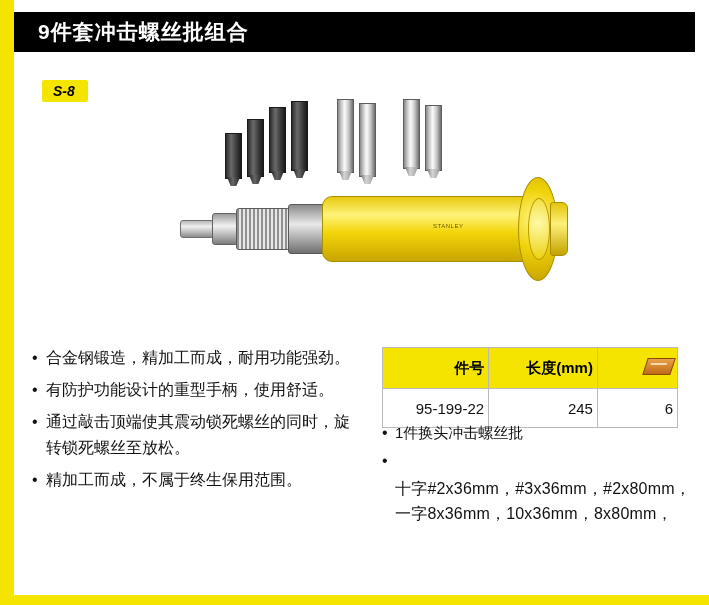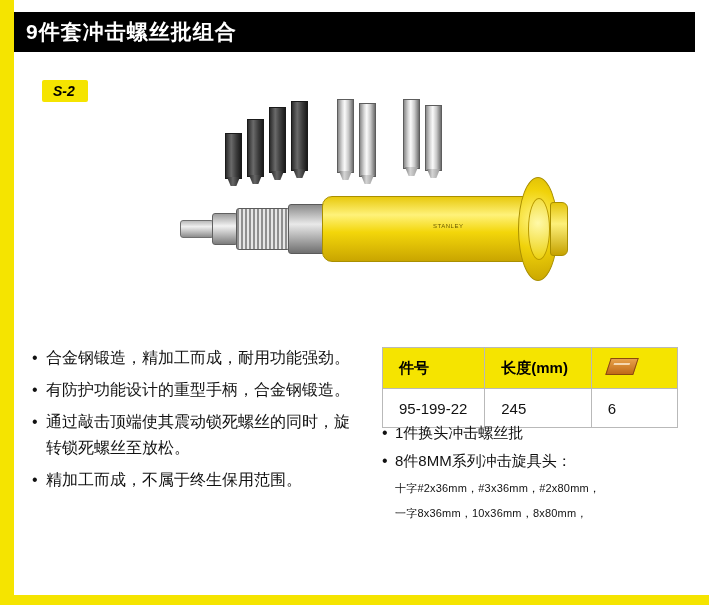--- a/index.html
+++ b/index.html
@@ -41,21 +41,21 @@
   .title-bar {
     position: absolute;
     left: 14px;
     top: 12px;
     width: 681px;
     height: 40px;
     background: #000000;
     display: flex;
     align-items: center;
     box-sizing: border-box;
-    padding-left: 12px;
+    padding-left: 24px;
   }
   .title-bar .title-text {
     color: #ffffff;
     font-size: 21px;
     font-weight: bold;
     letter-spacing: 1px;
     line-height: 40px;
   }
   .badge {
     position: absolute;
@@ -249,23 +249,23 @@
   .spec-table {
     position: absolute;
     left: 382px;
     top: 347px;
     width: 296px;
     border-collapse: collapse;
   }
   .spec-table th,
   .spec-table td {
     border: 1px solid #b9b9b9;
-    text-align: left;
+    text-align: right;
     font-size: 15px;
-    padding: 6px 16px;
+    padding: 6px 4px;
   }
   .spec-table thead th {
     background: #f5e400;
     font-weight: bold;
     color: #000;
     height: 28px;
   }
   .spec-table tbody td {
     background: #ffffff;
     height: 26px;
@@ -304,37 +304,37 @@
   .content-item {
     display: flex;
     align-items: flex-start;
     line-height: 25px;
     margin-bottom: 2px;
   }
   .content-item .bullet { width: 13px; }
   .sub-line {
     padding-left: 13px;
     line-height: 25px;
-    font-size: 11px;
+    font-size: 16px;
     letter-spacing: 0.2px;
   }
 </style>
 </head>
 <body>
 
 <div class="page">
 
   <div class="frame-left"></div>
   <div class="frame-bottom"></div>
 
   <div class="title-bar">
     <span class="title-text">9件套冲击螺丝批组合</span>
   </div>
 
-  <div class="badge">S-2</div>
+  <div class="badge">S-8</div>
 
   <div class="product-area">
     <div class="bits">
       <div class="bit dark" style="left:0px;top:38px;height:46px;">
         <div class="shank"></div>
         <div class="tip"></div>
       </div>
       <div class="bit dark" style="left:22px;top:24px;height:58px;">
         <div class="shank"></div>
         <div class="tip"></div>
@@ -379,21 +379,21 @@
     </div>
   </div>
 
   <div class="features">
     <div class="feature-item">
       <span class="bullet">•</span>
       <span class="feature-text">合金钢锻造，精加工而成，耐用功能强劲。</span>
     </div>
     <div class="feature-item">
       <span class="bullet">•</span>
-      <span class="feature-text">有防护功能设计的重型手柄，合金钢锻造。</span>
+      <span class="feature-text">有防护功能设计的重型手柄，使用舒适。</span>
     </div>
     <div class="feature-item">
       <span class="bullet">•</span>
       <span class="feature-text">通过敲击顶端使其震动锁死螺丝的同时，旋转锁死螺丝至放松。</span>
     </div>
     <div class="feature-item">
       <span class="bullet">•</span>
       <span class="feature-text">精加工而成，不属于终生保用范围。</span>
     </div>
   </div>
@@ -417,19 +417,18 @@
     </tbody>
   </table>
 
   <div class="contents">
     <div class="content-item">
       <span class="bullet">•</span>
       <span>1件换头冲击螺丝批</span>
     </div>
     <div class="content-item">
       <span class="bullet">•</span>
-      <span>8件8MM系列冲击旋具头：</span>
     </div>
     <div class="sub-line">十字#2x36mm，#3x36mm，#2x80mm，</div>
     <div class="sub-line">一字8x36mm，10x36mm，8x80mm，</div>
   </div>
 
 </div>
 
 </body></html>

